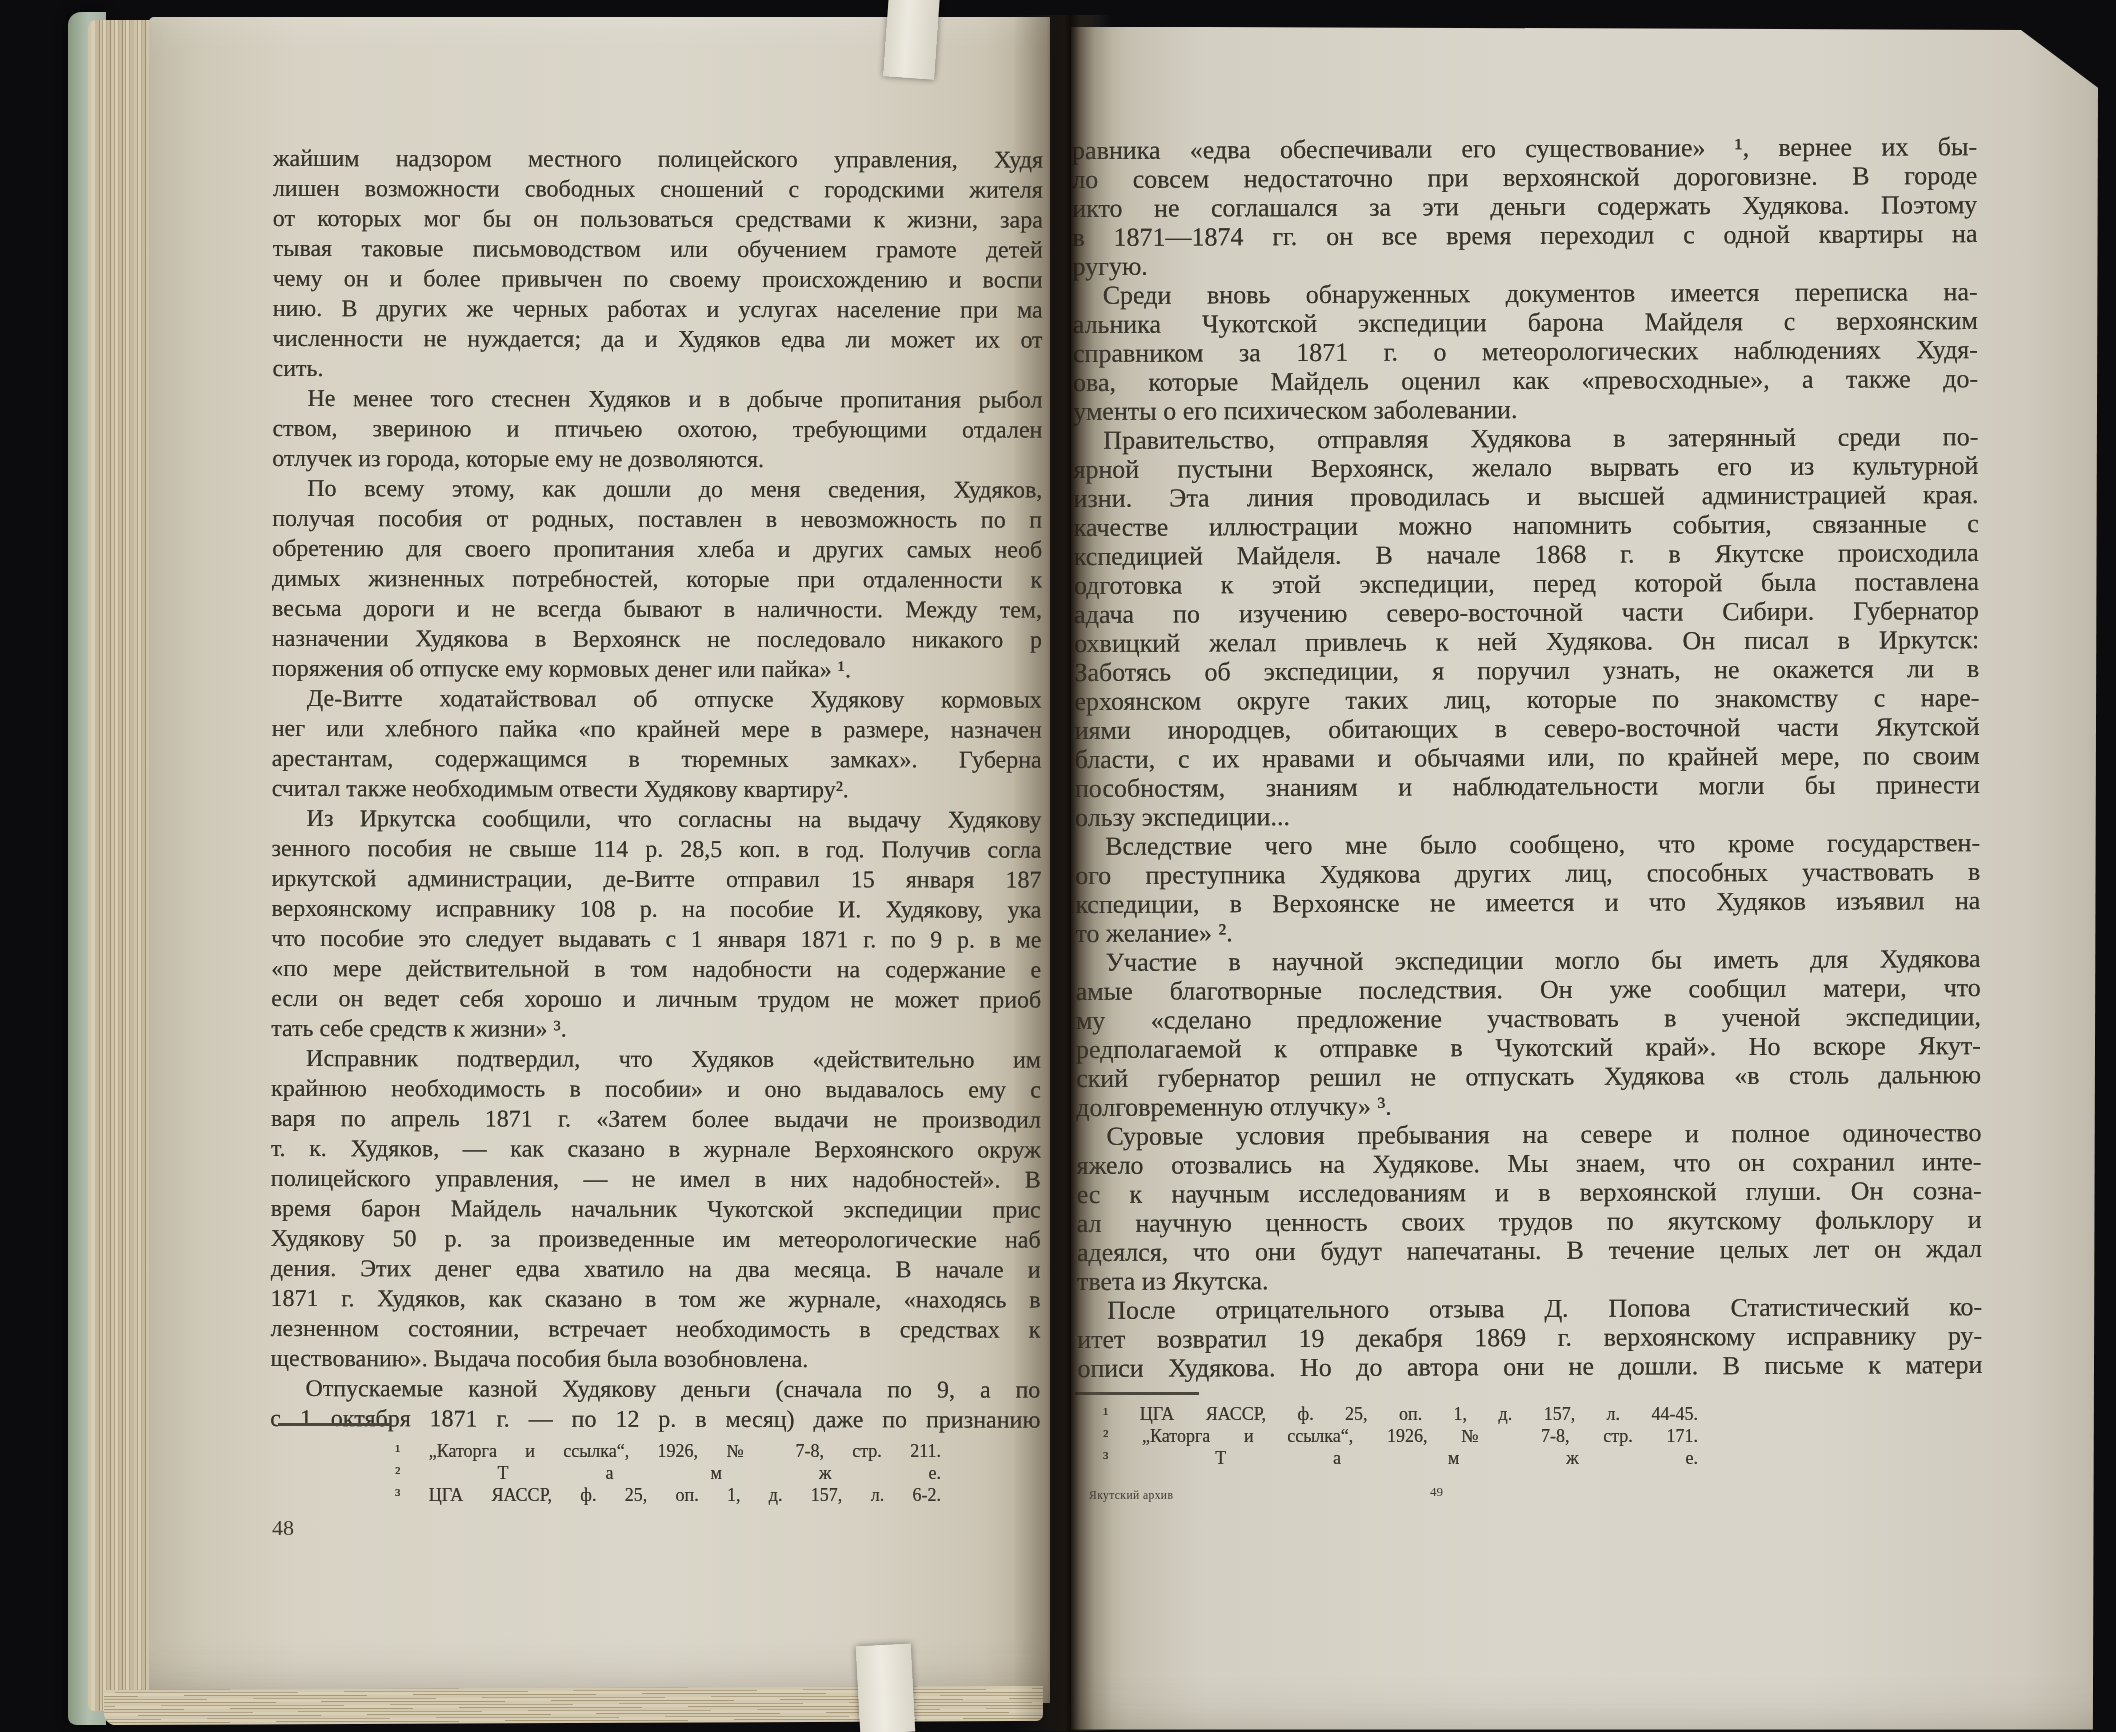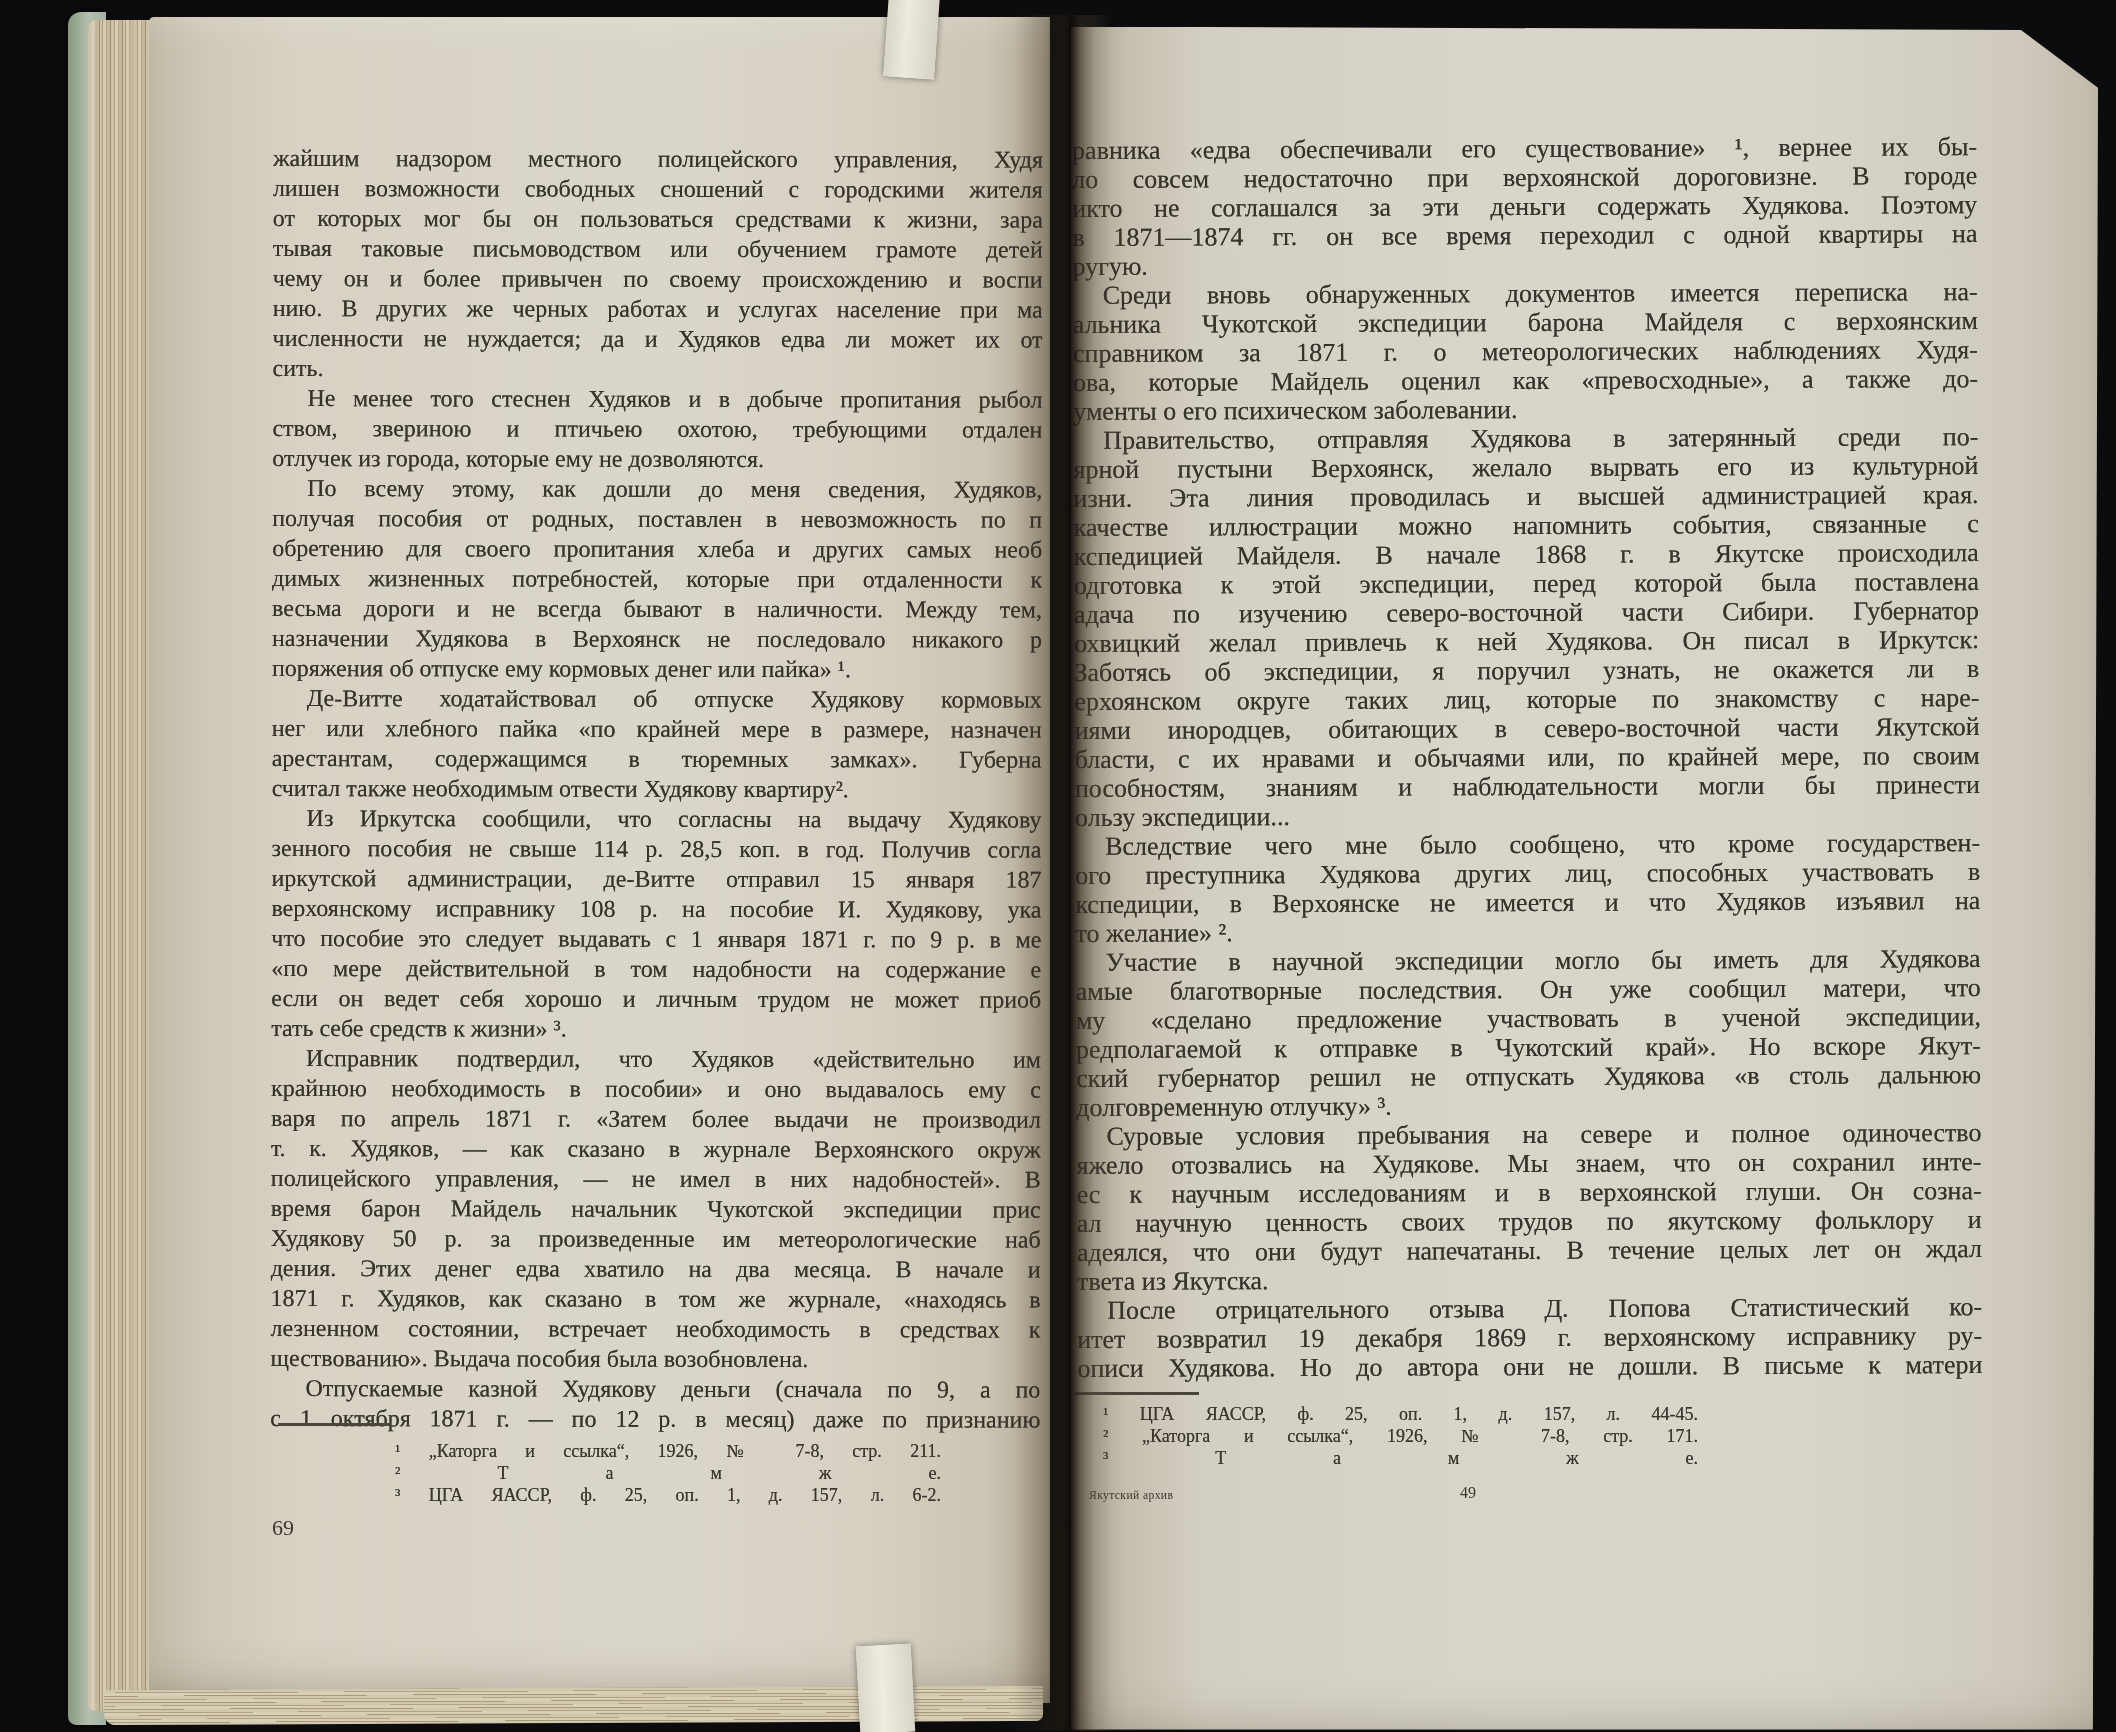--- a/index.html
+++ b/index.html
@@ -49,21 +49,21 @@
   .rule{position:absolute;background:#4a463c;height:2.5px;}
   .rule-left{left:278px;top:1423px;width:113px;}
   .rule-right{left:1075px;top:1392px;width:124px;}
 
   .fnblock{position:absolute;color:#3a362e;font-size:18px;line-height:22px;text-shadow:0 0 0.4px rgba(58,54,46,.8);}
   .fn-left{left:395px;top:1440px;width:546px;}
   .fn-right{left:1103px;top:1403px;width:595px;}
 
   .pagenum{position:absolute;color:#3a372f;}
   .pn-left{left:272px;top:1515px;font-size:22px;}
-  .pn-right{left:1460px;top:1484px;font-size:16px;}
+  .pn-right{left:1430px;top:1484px;font-size:13px;}
   .signature{position:absolute;left:1089px;top:1489px;font-size:11.6px;letter-spacing:0.4px;color:#3a372f;}
 </style>
 </head>
 <body>
 
 <div>
   <div class="cover-edge"></div>
   <div class="stack-left"></div>
   <div class="paper-left"></div>
   <div class="paper-right"></div>
@@ -113,21 +113,21 @@
       <div class="ln end">ществованию». Выдача пособия была возобновлена.</div>
       <div class="ln ind">Отпускаемые казной Худякову деньги (сначала по 9, а по</div>
       <div class="ln">с 1 октября 1871 г. — по 12 р. в месяц) даже по признанию</div>
     </div>
   <div class="rule rule-left"></div>
   <div class="fnblock fn-left">
       <div class="ln">¹ „Каторга и ссылка“, 1926, № 7-8, стр. 211.</div>
       <div class="ln">² Т а м  ж е.</div>
       <div class="ln">³ ЦГА ЯАССР, ф. 25, оп. 1, д. 157, л. 6-2.</div>
     </div>
-  <div class="pagenum pn-left">69</div>
+  <div class="pagenum pn-left">48</div>
 
   <div class="textcol text-right">
       <div class="ln">равника «едва обеспечивали его существование» ¹, вернее их бы-</div>
       <div class="ln">ло совсем недостаточно при верхоянской дороговизне. В городе</div>
       <div class="ln">икто не соглашался за эти деньги содержать Худякова. Поэтому</div>
       <div class="ln">в 1871—1874 гг. он все время переходил с одной квартиры на</div>
       <div class="ln end">ругую.</div>
       <div class="ln ind">Среди вновь обнаруженных документов имеется переписка на-</div>
       <div class="ln">альника Чукотской экспедиции барона Майделя с верхоянским</div>
       <div class="ln">справником за 1871 г. о метеорологических наблюдениях Худя-</div>

